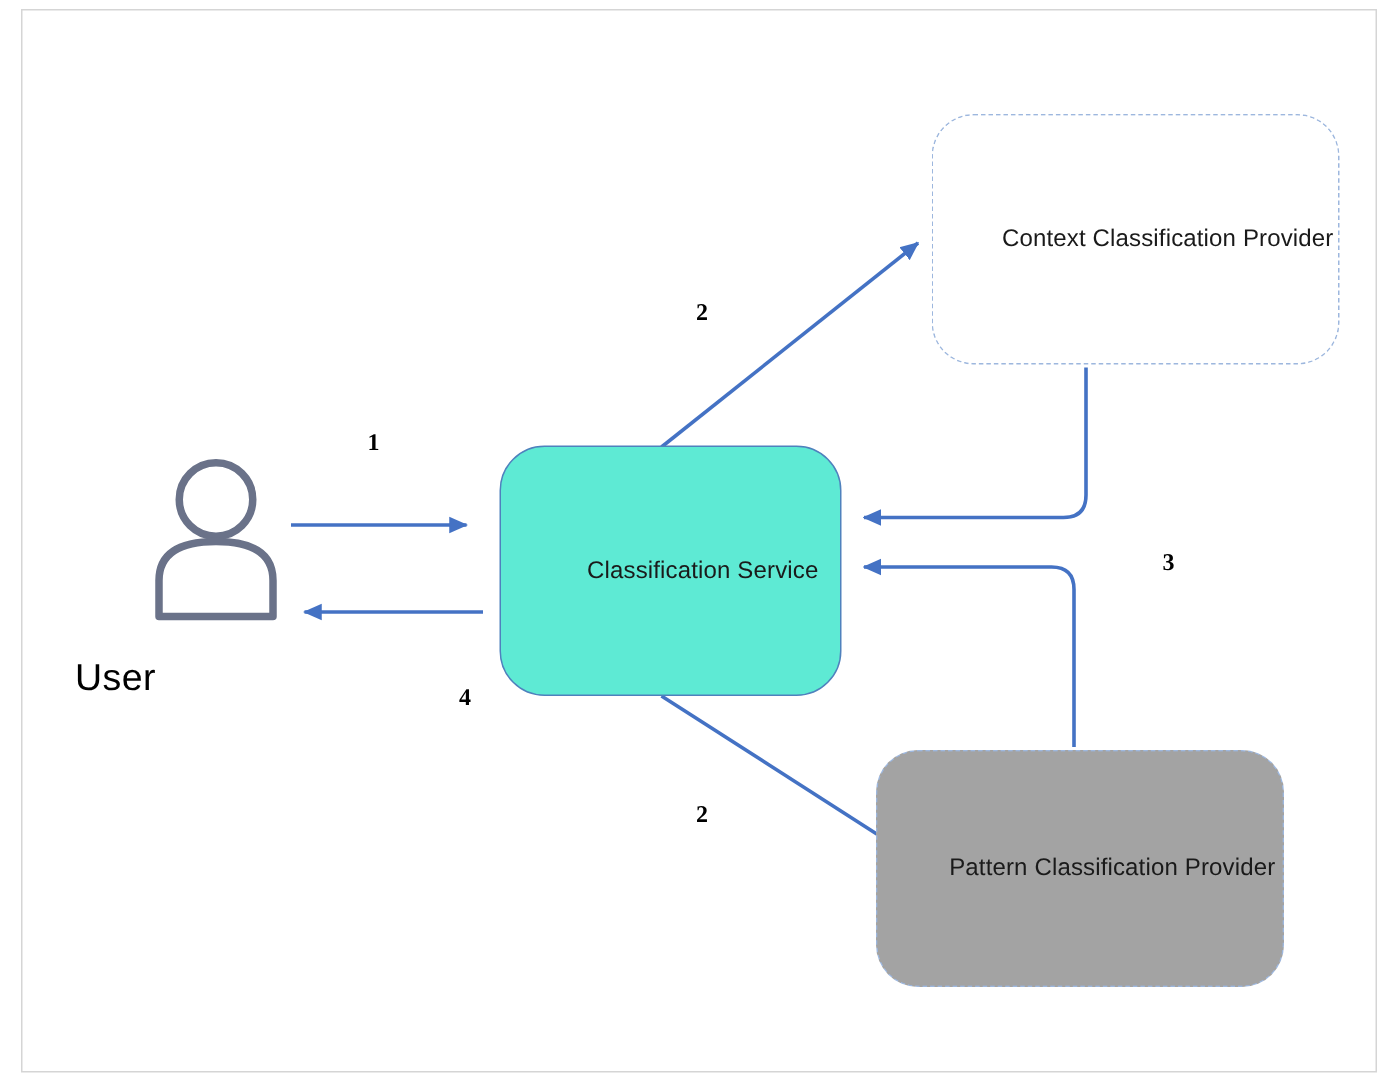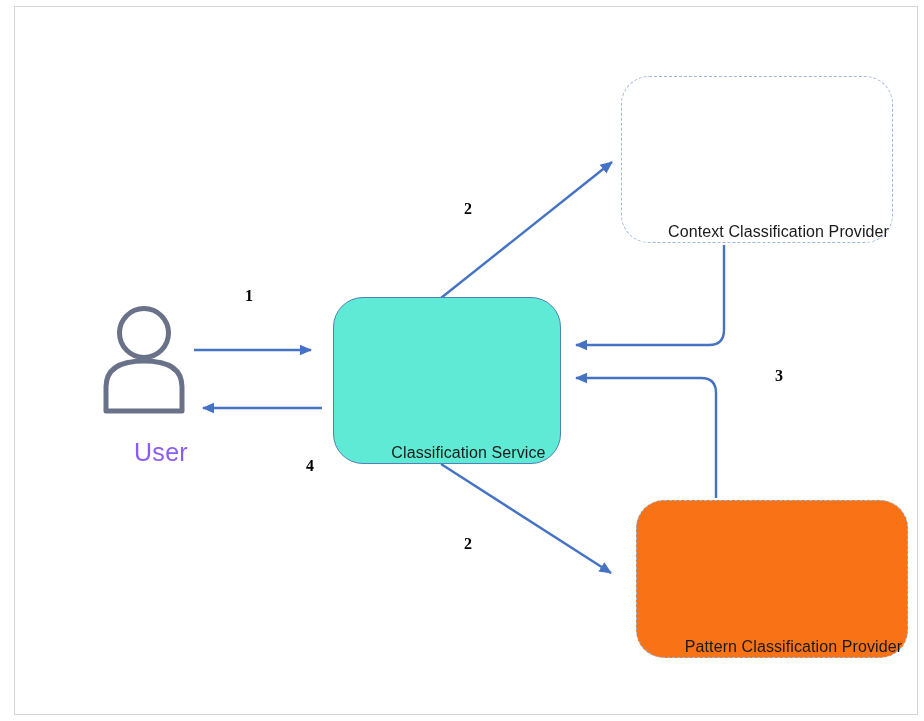--- a/index.html
+++ b/index.html
@@ -35,21 +35,21 @@
     left: 0;
     top: 0;
     width: 924px;
     height: 721px;
   }
   
   .node {
     position: absolute;
     box-sizing: border-box;
     display: flex;
-    align-items: flex-end;
+    align-items: center;
     justify-content: center;
     text-align: center;
     padding-left: 43px;
   }
   .node-label {
     color: #1a1a1a;
     font-size: 16px;
     font-family: "Liberation Sans", sans-serif;
     letter-spacing: 0.1px;
     line-height: 1.25;
@@ -67,44 +67,44 @@
   #node-context-provider {
     left: 621px;
     top: 76px;
     width: 272px;
     height: 167px;
     border: 1.3px dashed #9db7de;
     border-radius: 28px;
     background: #ffffff;
   }
   #node-pattern-provider {
-    left: 636px;
+    left: 584px;
     top: 500px;
     width: 272px;
     height: 158px;
     border: 1.3px dashed #9db7de;
     border-radius: 28px;
-    background: #f97316;
+    background: #a3a3a3;
   }
   
   #actor-user {
     position: absolute;
     left: 96px;
     top: 303px;
     width: 96px;
     height: 112px;
   }
   #actor-user svg { display: block; width: 96px; height: 112px; }
   #actor-user-label {
     position: absolute;
-    left: 76px;
+    left: 50px;
     top: 438px;
     width: 170px;
-    text-align: center;
-    color: #8b5cf6;
+    text-align: left;
+    color: #000000;
     font-size: 25px;
     font-weight: 300;
     font-family: "Liberation Sans", sans-serif;
     letter-spacing: 0.3px;
   }
   
   .step-label {
     position: absolute;
     color: #000000;
     font-size: 16px;

